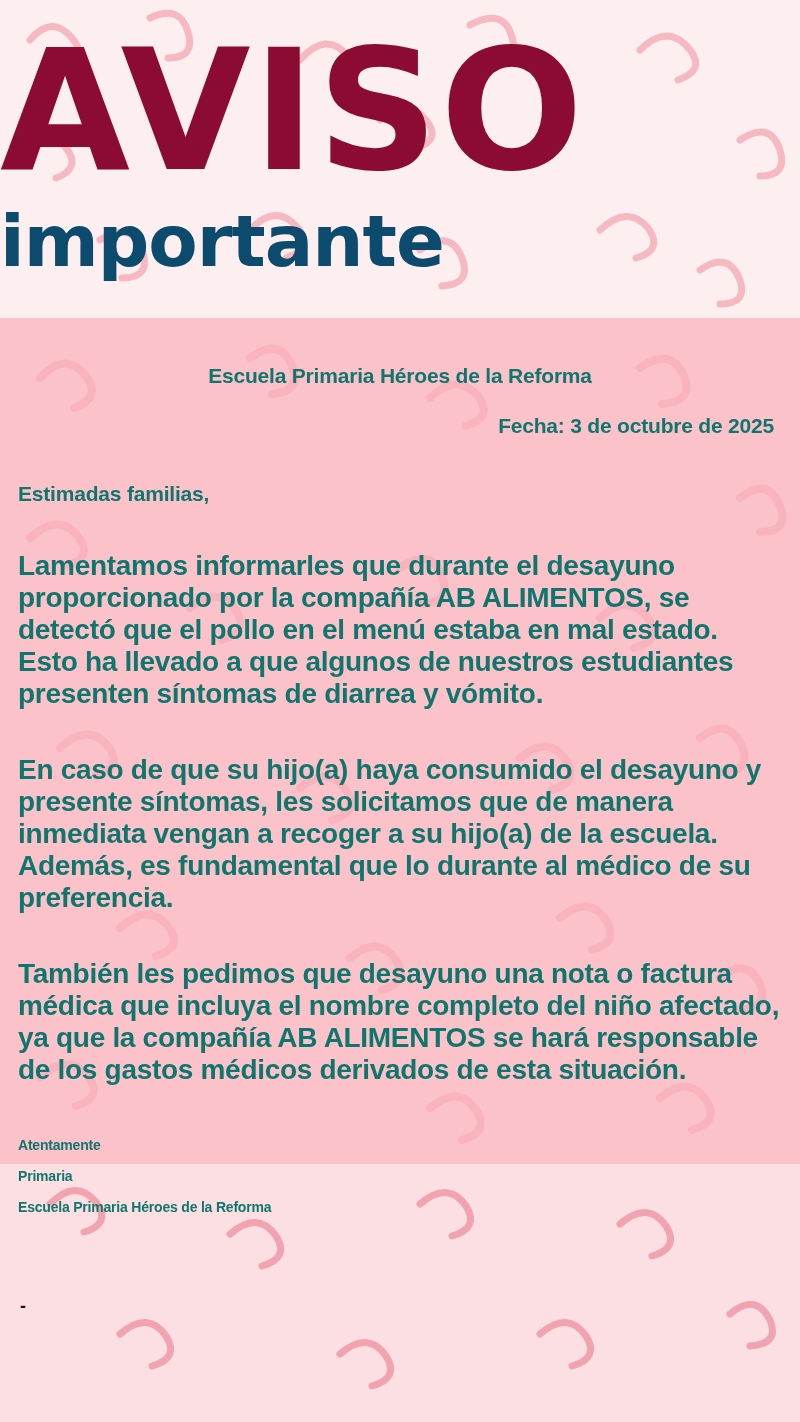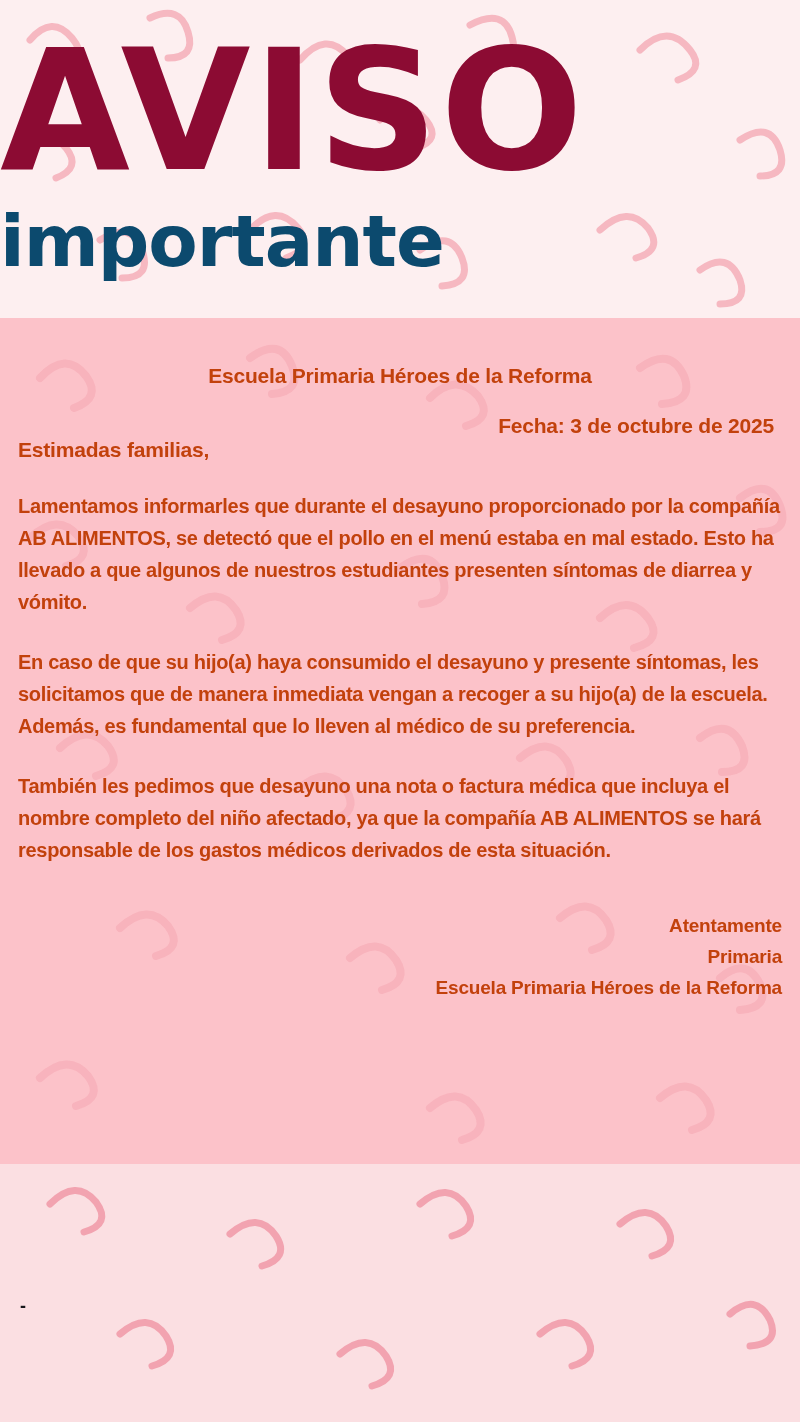--- a/index.html
+++ b/index.html
@@ -77,54 +77,55 @@
   }
 
   
   .content {
     position: absolute;
     top: 318px;
     left: 0;
     width: 100%;
     padding: 0 18px;
     box-sizing: border-box;
-    color: #c2410c;
+    color: #0f766e;
   }
   .school-line {
     text-align: center;
     font-size: 21px;
     font-weight: 700;
     margin-top: 46px;
     letter-spacing: -0.2px;
   }
   .date-line {
     text-align: right;
     font-size: 21px;
     font-weight: 700;
     margin-top: 26px;
     padding-right: 8px;
     letter-spacing: -0.2px;
   }
   .greeting {
     font-size: 21px;
     font-weight: 700;
+    margin-top: 44px;
     letter-spacing: -0.2px;
   }
   .para {
-    font-size: 20px;
+    font-size: 28px;
     font-weight: 700;
     line-height: 32px;
-    margin-top: 28px;
+    margin-top: 44px;
     letter-spacing: -0.3px;
     text-align: left;
   }
   .signature {
     margin-top: 44px;
-    text-align: right;
-    font-size: 19px;
+    text-align: left;
+    font-size: 14px;
     font-weight: 700;
     line-height: 31px;
     letter-spacing: -0.2px;
   }
   .trailing-dash {
     position: absolute;
     left: 20px;
     top: 1296px;
     font-size: 18px;
     font-weight: 700;
@@ -202,21 +203,21 @@
     <h1 class="title-aviso">AVISO</h1>
     <h2 class="title-importante">importante</h2>
   </div>
 
   <div class="content">
     <div class="school-line">Escuela Primaria Héroes de la Reforma</div>
     <div class="date-line">Fecha: 3 de octubre de 2025</div>
     <div class="greeting">Estimadas familias,</div>
 
     <p class="para">Lamentamos informarles que durante el desayuno proporcionado por la compañía AB ALIMENTOS, se detectó que el pollo en el menú estaba en mal estado. Esto ha llevado a que algunos de nuestros estudiantes presenten síntomas de diarrea y vómito.</p>
-    <p class="para">En caso de que su hijo(a) haya consumido el desayuno y presente síntomas, les solicitamos que de manera inmediata vengan a recoger a su hijo(a) de la escuela. Además, es fundamental que lo lleven al médico de su preferencia.</p>
+    <p class="para">En caso de que su hijo(a) haya consumido el desayuno y presente síntomas, les solicitamos que de manera inmediata vengan a recoger a su hijo(a) de la escuela. Además, es fundamental que lo durante al médico de su preferencia.</p>
     <p class="para">También les pedimos que desayuno una nota o factura médica que incluya el nombre completo del niño afectado, ya que la compañía AB ALIMENTOS se hará responsable de los gastos médicos derivados de esta situación.</p>
 
     <div class="signature">
       <div>Atentamente</div>
       <div>Primaria</div>
       <div>Escuela Primaria Héroes de la Reforma</div>
     </div>
   </div>
 
   <div class="trailing-dash">-</div>

